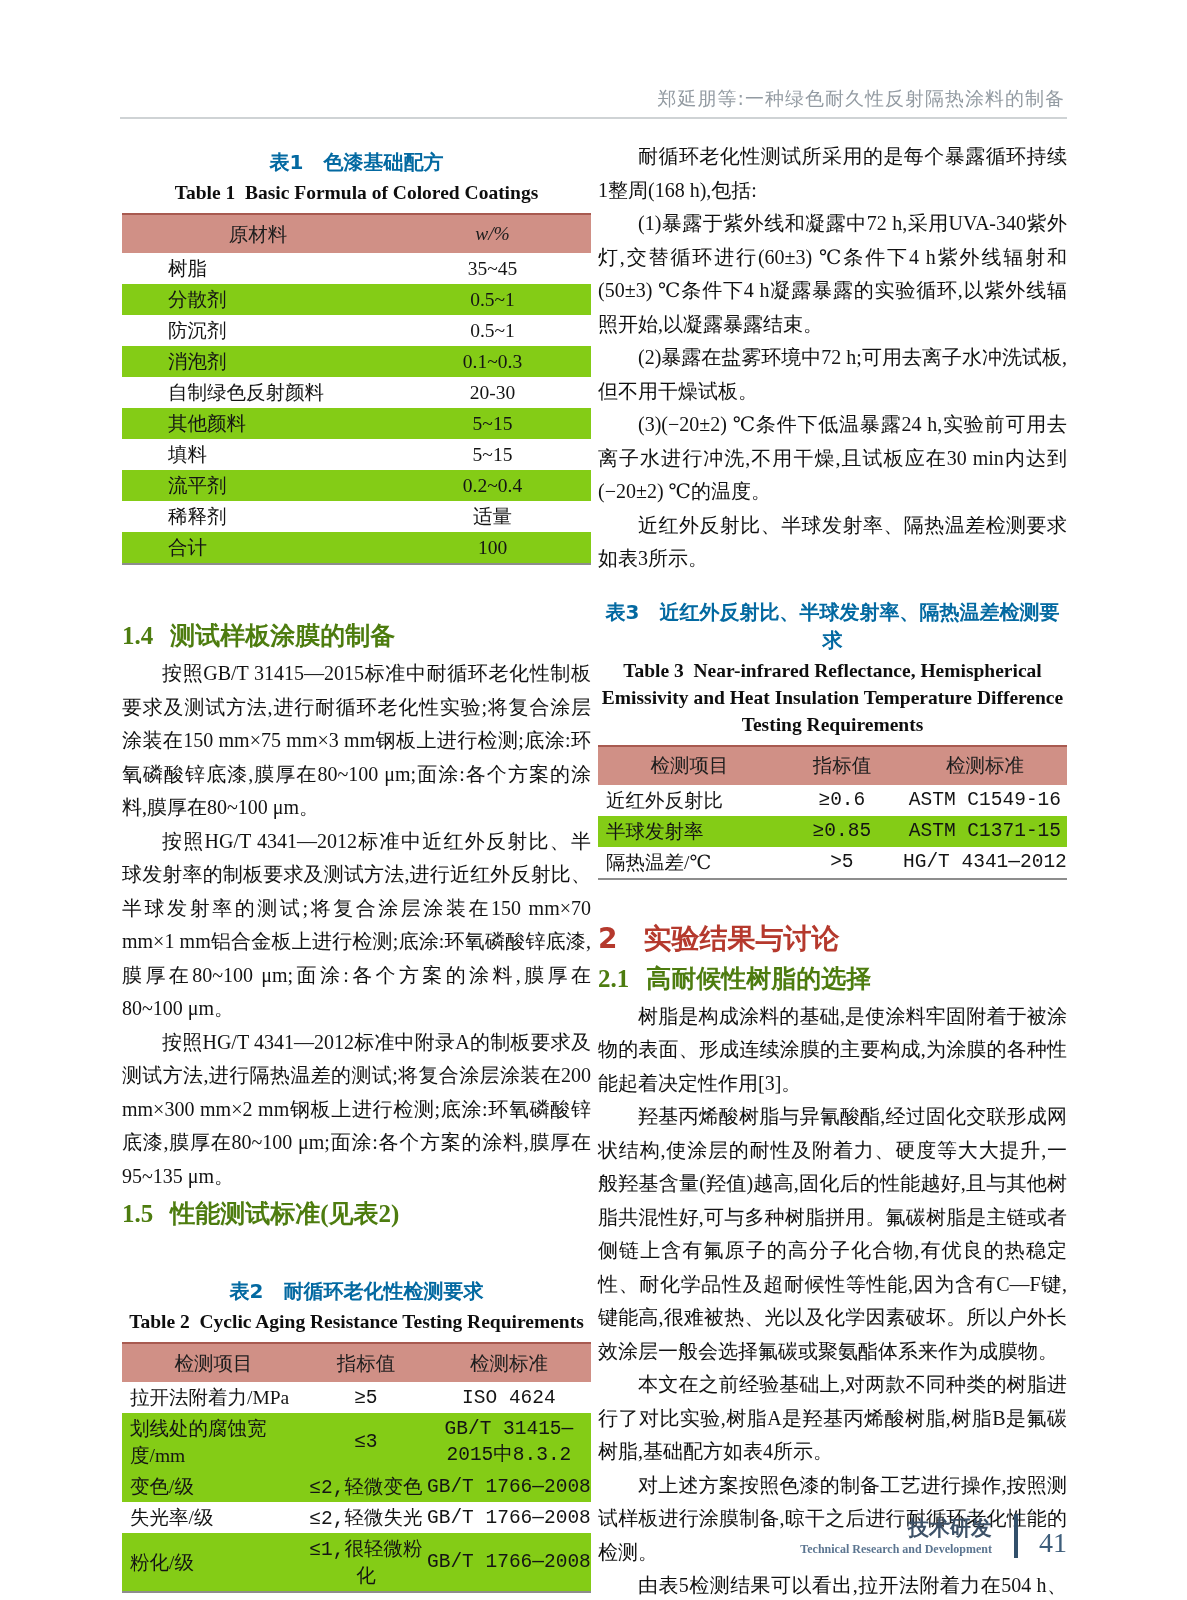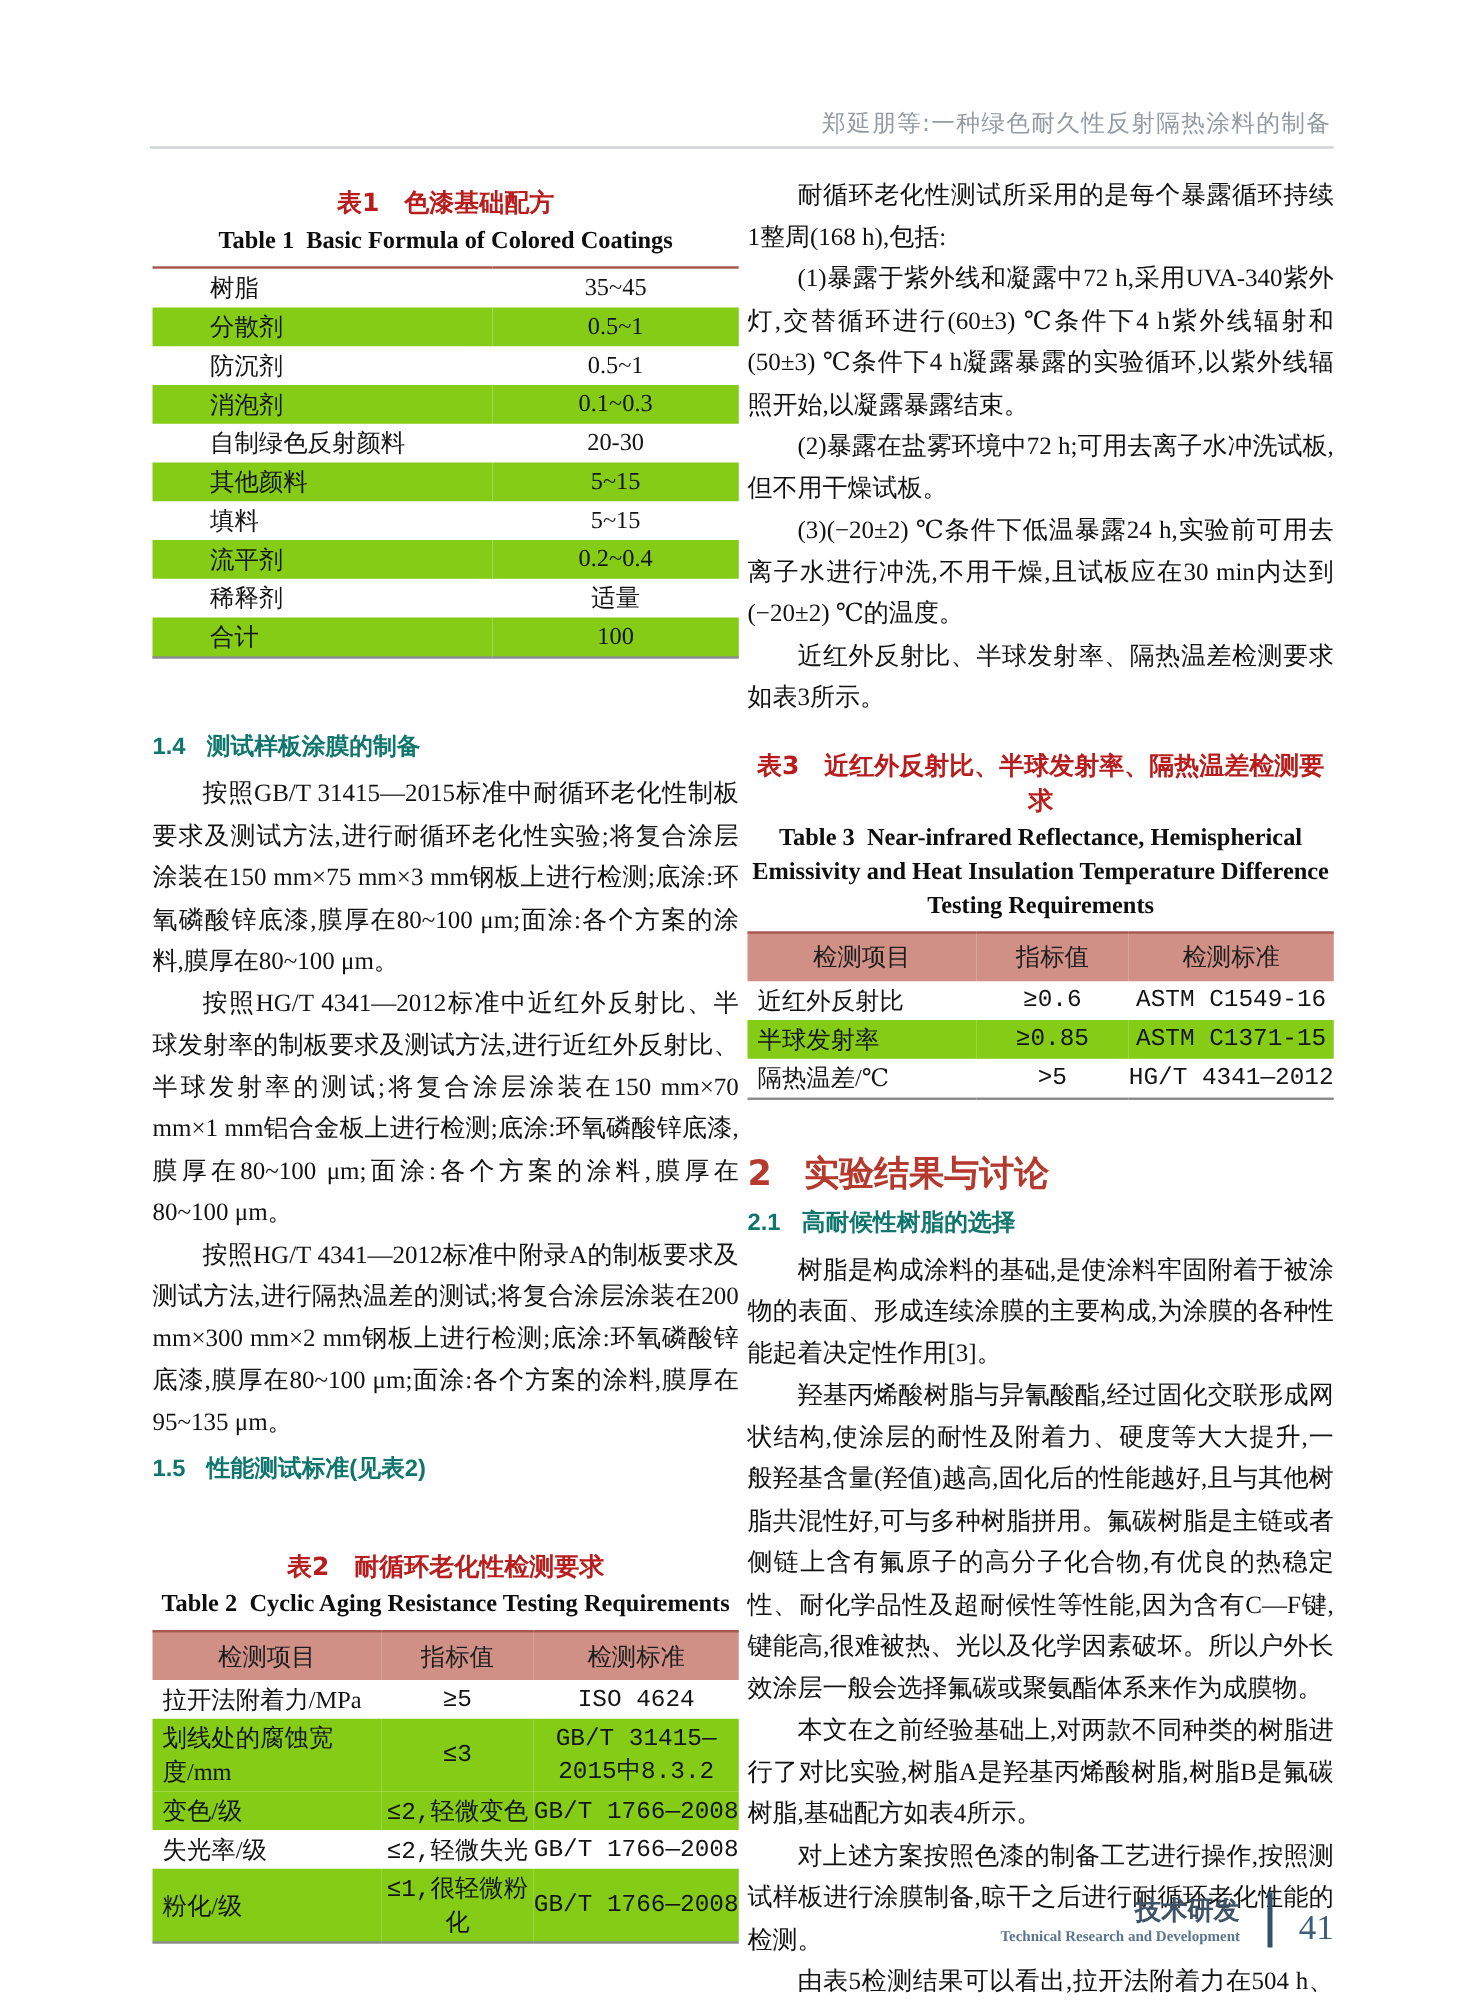--- a/index.html
+++ b/index.html
@@ -10,40 +10,40 @@
   
   .running-head { position:absolute; top:76px; right:122px; font-family:"DejaVu Sans","Liberation Sans",sans-serif; font-size:19px; color:#939ba2; letter-spacing:1px; }
   .head-rule { position:absolute; top:107px; left:120px; width:947px; height:2px; background:#cfd3d5; }
 
   
   .col { position:absolute; top:130px; width:469px; }
   .col-left { left:122px; }
   .col-right { left:598px; }
 
   
-  .cap-zh { text-align:center; font-family:"DejaVu Sans","Liberation Sans",sans-serif; font-weight:bold; font-size:20px; color:#b91c1c; line-height:28px; }
+  .cap-zh { text-align:center; font-family:"DejaVu Sans","Liberation Sans",sans-serif; font-weight:bold; font-size:20px; color:#0369a1; line-height:28px; }
   .cap-en { text-align:center; font-weight:bold; font-size:19.5px; line-height:27px; margin-top:3px; color:#0e0e0e; }
 
   
   table.tbl { width:100%; border-collapse:collapse; margin-top:7px;
               border-top:2px solid #a85a50; border-bottom:2px solid #8d8d8d; }
   .tbl th { background:#d09086; font-family:"DejaVu Sans","Liberation Sans",sans-serif;
             font-weight:normal; font-size:19.5px; color:#1d1d1d; height:39px; text-align:center; }
   .tbl td { font-size:19.5px; height:30px; padding:2px 0; color:#141414; }
   .tbl tr.alt { background:#84cc16; }
   .t1 td.c0 { padding-left:46px; }
   .t1 .w1 { width:58%; } .t1 .w2 { width:42%; }
   .t1 td.c1 { text-align:center; }
   .t1 th.ital { font-style:italic; font-family:"Liberation Serif","DejaVu Serif",serif; }
   .t3 td.c0 { padding-left:8px; }
   .t3 .w1 { width:39%; } .t3 .w2 { width:26%; } .t3 .w3 { width:35%; }
   .t3 td.c1, .t3 td.c2 { text-align:center;font-family:Liberation Mono, monospace; }
 
   
-  .h3 { font-family:Liberation Sans, sans-serif; font-weight:bold; color:#0f766e; font-size:19px; line-height:30px; }
+  .h3 { font-family:Liberation Serif, serif; font-weight:bold; color:#4d7c0f; font-size:25px; line-height:30px; }
   .h3 .num { display:inline-block; margin-right:17px; }
   .h2 { font-family:"DejaVu Sans","Liberation Sans",sans-serif; font-weight:bold; color:#b5392d; font-size:28px; line-height:38px; }
   .h2 .num { display:inline-block; margin-right:26px; }
 
   
   p.body { font-size:20px; line-height:33.5px; text-align:justify; text-indent:2em; color:#121212; }
 
   
   .mt8  { margin-top:8px; }
   .mt22 { margin-top:22px; }
@@ -72,20 +72,24 @@
 
     <div class="cap-zh mt8">表1　色漆基础配方</div>
     <div class="cap-en">Table 1 Basic Formula of Colored Coatings</div>
 
     <table class="tbl t1">
       <colgroup>
           <col class="w1">
           <col class="w2">
         </colgroup>
       <tbody>
+          <tr>
+        <th>原材料</th>
+        <th class="ital">w/%</th>
+      </tr>
       <tr>
             <td class="c0">树脂</td>
             <td class="c1">35~45</td>
           </tr>
       <tr class="alt">
             <td class="c0">分散剂</td>
             <td class="c1">0.5~1</td>
           </tr>
       <tr>
             <td class="c0">防沉剂</td>

